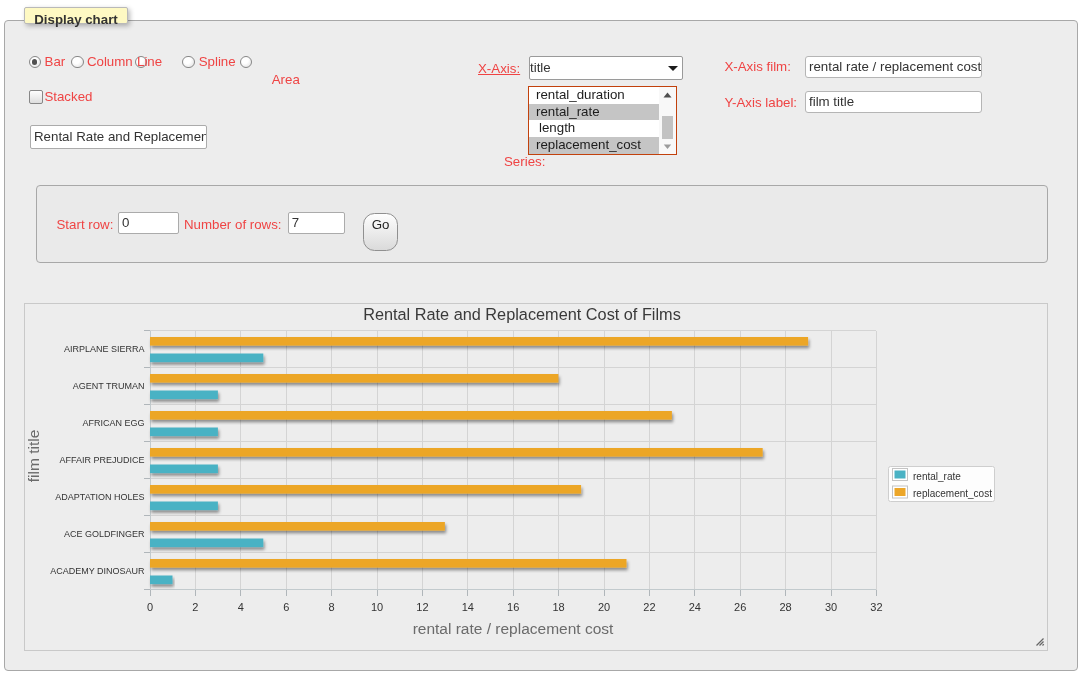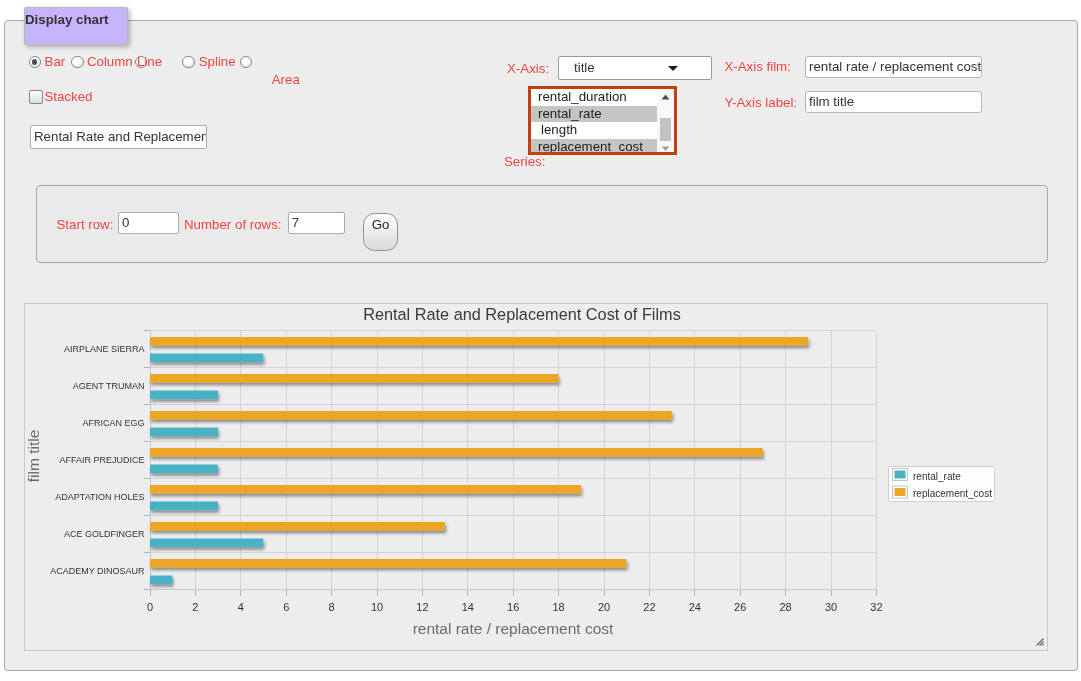--- a/index.html
+++ b/index.html
@@ -2,47 +2,47 @@
 <html><head><meta charset="utf-8"><title>Display chart</title>
 <style>
 * { margin:0; padding:0; box-sizing:border-box; }
 html,body { width:1081px; height:681px; background:#fff; font-family:"Liberation Sans",sans-serif; overflow:hidden; position:relative; }
 .abs { position:absolute; }
 .lbl { position:absolute; font-size:13.3px; color:#ef4444; white-space:nowrap; line-height:14px; }
 .inp { position:absolute; background:#fff; border:1px solid #ababab; border-radius:2px; font-size:13.3px; color:#333; padding:0 0 0 3px; white-space:nowrap; overflow:hidden; }
 </style></head>
 <body>
 <div class="abs" style="left:4px;top:20px;width:1074px;height:651px;border:1px solid #a8a8a8;border-radius:4px;background:#ededed;"></div>
-<div class="abs" style="left:24px;top:7px;width:104px;height:38px;background:#c4b5fd;border:1px solid #b9b9b9;border-radius:2px;box-shadow:2px 2px 5px rgba(0,0,0,0.28);font-size:13.3px;font-weight:bold;color:#333;line-height:23px;">Display chart</div>
+<div class="abs" style="left:24px;top:7px;width:104px;height:17px;background:#fef9c3;border:1px solid #b9b9b9;border-radius:2px;box-shadow:2px 2px 5px rgba(0,0,0,0.28);font-size:13.3px;font-weight:bold;color:#333;text-align:center;line-height:23px;">Display chart</div>
 
 <div class="abs" style="left:28.6px;top:55.7px;width:12.5px;height:12.5px;border:1px solid #878787;border-radius:50%;background:radial-gradient(circle at 38% 32%, #ffffff 35%, #dcdcdc);"></div>
 <div class="abs" style="left:32.300000000000004px;top:59.4px;width:5.2px;height:5.2px;border-radius:50%;background:#515151;"></div>
 <div class="lbl" style="left:44.6px;top:55.4px;">Bar</div>
 <div class="abs" style="left:71.3px;top:55.7px;width:12.5px;height:12.5px;border:1px solid #878787;border-radius:50%;background:radial-gradient(circle at 38% 32%, #ffffff 35%, #dcdcdc);"></div>
 <div class="lbl" style="left:86.9px;top:55.4px;">Column</div>
 <div class="abs" style="left:134.8px;top:55.7px;width:12.5px;height:12.5px;border:1px solid #878787;border-radius:50%;background:radial-gradient(circle at 38% 32%, #ffffff 35%, #dcdcdc);"></div>
 <div class="lbl" style="left:137px;top:55.4px;">Line</div>
 <div class="abs" style="left:182.1px;top:55.7px;width:12.5px;height:12.5px;border:1px solid #878787;border-radius:50%;background:radial-gradient(circle at 38% 32%, #ffffff 35%, #dcdcdc);"></div>
 <div class="lbl" style="left:198.7px;top:55.4px;">Spline</div>
 <div class="abs" style="left:239.8px;top:55.7px;width:12.5px;height:12.5px;border:1px solid #878787;border-radius:50%;background:radial-gradient(circle at 38% 32%, #ffffff 35%, #dcdcdc);"></div>
 <div class="lbl" style="left:255.7px;top:73px;margin-left:16px;">Area</div>
 
 <div class="abs" style="left:29.3px;top:90.4px;width:13.3px;height:13.3px;border:1px solid #878787;border-radius:2px;background:linear-gradient(#fefefe,#dedede);"></div>
 <div class="lbl" style="left:44.4px;top:90px;">Stacked</div>
 
 <div class="inp" style="left:30px;top:124.5px;width:177px;height:24px;line-height:22px;">Rental Rate and Replacement Cost of Films</div>
 
-<div class="lbl" style="left:507px;top:61.5px;">X-Axis:</div>
-<div class="inp" style="left:529px;top:56px;width:153.5px;height:24.3px;line-height:22.3px;padding-left:15px;border-color:#9a9a9a;margin-left:29px;">title</div>
+<div class="lbl" style="left:478px;top:61.5px;text-decoration:underline;">X-Axis:</div>
+<div class="inp" style="left:529px;top:56px;width:153.5px;height:24.3px;line-height:22.3px;padding-left:0;border-color:#9a9a9a;">title</div>
 <svg class="abs" style="left:668px;top:66px;" width="10" height="5">
     <path d="M0 0 L10 0 L5 5 Z" fill="#1c1c1c"></path>
   </svg>
 
 <div class="lbl" style="left:504px;top:138.5px;margin-top:16px;">Series:</div>
-<div class="abs" style="left:528px;top:85.5px;width:149px;height:69.5px;background:#fff;border:3px solid #c2410c;overflow:hidden;">
+<div class="abs" style="left:528px;top:85.5px;width:149px;height:69.5px;background:#fff;border:1px solid #c2410c;overflow:hidden;">
   <div style="position:absolute;left:0;top:0.7px;width:130px;height:16.6px;font-size:13.3px;color:#1c1c1c;padding-left:7px;line-height:16.6px;">rental_duration</div>
   <div style="position:absolute;left:0;top:17.3px;width:130px;height:16.6px;background:#c5c5c5;font-size:13.3px;color:#1c1c1c;padding-left:7px;line-height:16.6px;">rental_rate</div>
   <div style="position:absolute;left:0;top:33.9px;width:130px;height:16.6px;font-size:13.3px;color:#1c1c1c;padding-left:10px;line-height:16.6px;">length</div>
   <div style="position:absolute;left:0;top:50.5px;width:130px;height:16.6px;background:#c5c5c5;font-size:13.3px;color:#1c1c1c;padding-left:7px;line-height:16.6px;">replacement_cost</div>
   <div style="position:absolute;right:0;top:0;width:17px;height:67.5px;background:#f8f8f8;"></div>
   <svg style="position:absolute;right:0;top:0;" width="17" height="68">
     <path d="M4.5 10.5 L8.5 5.5 L12.5 10.5 Z" fill="#4f4f4f"></path>
     <rect x="3" y="29" width="11" height="23" fill="#c2c2c2"></rect>
     <path d="M4.8 57.5 L8.5 62 L12.2 57.5 Z" fill="#9b9b9b"></path>
   </svg>

